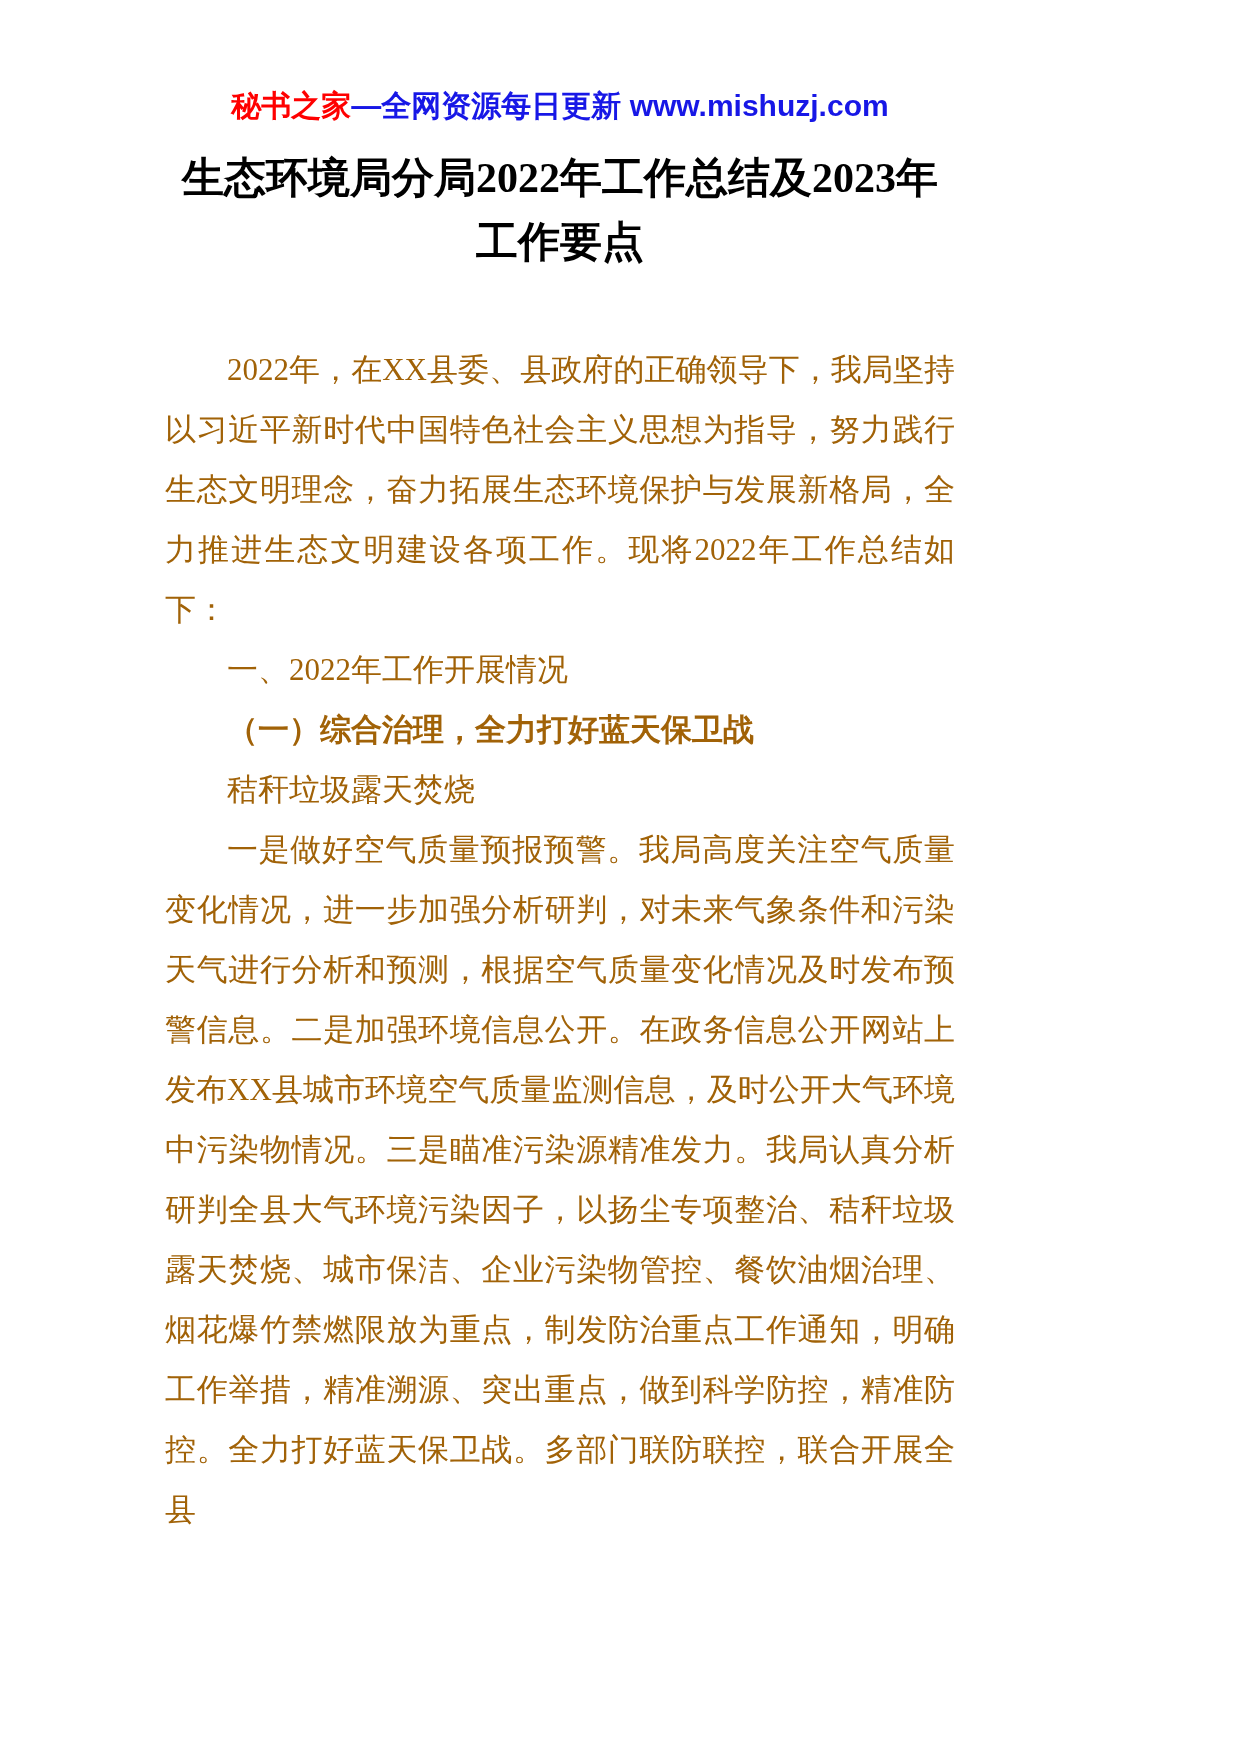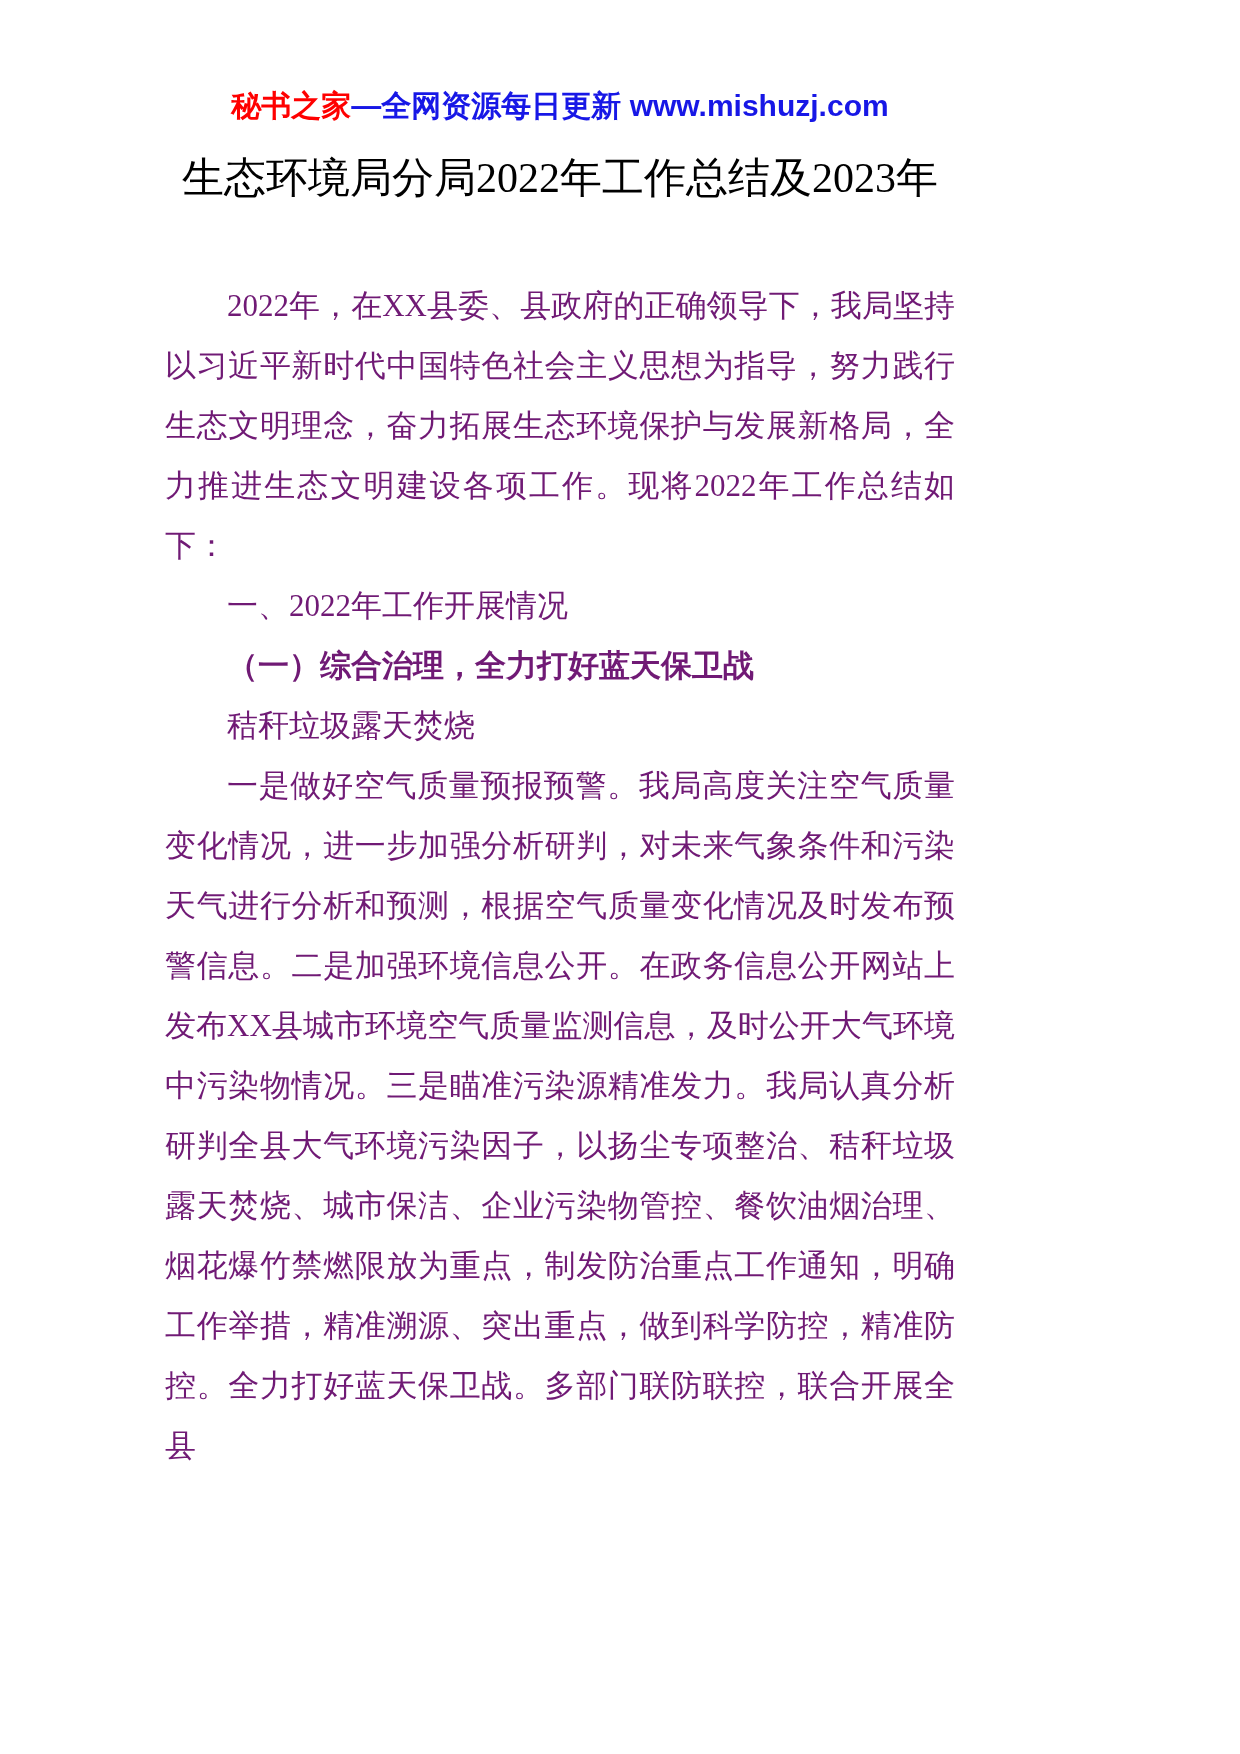--- a/index.html
+++ b/index.html
@@ -25,33 +25,33 @@
     line-height: 40px;
     white-space: nowrap;
   }
   .site-name { color: #ff0000; }
   .tagline, .site-url { color: #1717e6; }
   
   .doc-title {
     margin-top: 20px;
     margin-bottom: 66px;
     text-align: center;
-    font-weight: normal;
+    font-weight: bold;
     font-size: 42px;
     line-height: 64px;
     color: #000000;
   }
   .title-line { display: block; white-space: nowrap; }
   
   .para {
     font-size: 31px;
     line-height: 60px;
     text-align: justify;
     text-indent: 2em;
-    color: #701a75;
+    color: #a16207;
   }
   .heading1 {
     font-weight: normal;
   }
   .heading2 {
     font-family: "Liberation Sans", "DejaVu Sans", sans-serif;
     font-weight: bold;
   }
   .subheading {
     font-weight: normal;
@@ -59,20 +59,21 @@
 </style>
 </head>
 <body>
 
 <div class="page">
 
   <div class="doc-header"><span class="site-name">秘书之家</span><span class="tagline">—全网资源每日更新 </span><span class="site-url">www.mishuzj.com</span></div>
 
   <h1 class="doc-title">
     <span class="title-line">生态环境局分局2022年工作总结及2023年</span>
+    <span class="title-line">工作要点</span>
   </h1>
 
   <p class="para body">2022年，在XX县委、县政府的正确领导下，我局坚持以习近平新时代中国特色社会主义思想为指导，努力践行生态文明理念，奋力拓展生态环境保护与发展新格局，全力推进生态文明建设各项工作。现将2022年工作总结如下：</p>
 
   <p class="para heading1">一、2022年工作开展情况</p>
 
   <p class="para heading2">（一）综合治理，全力打好蓝天保卫战</p>
 
   <p class="para subheading">秸秆垃圾露天焚烧</p>
 

